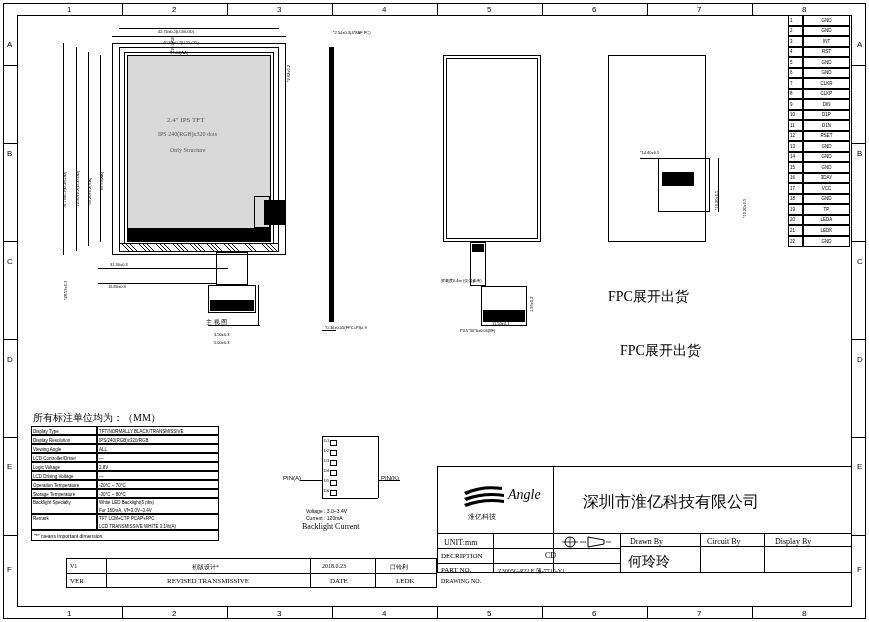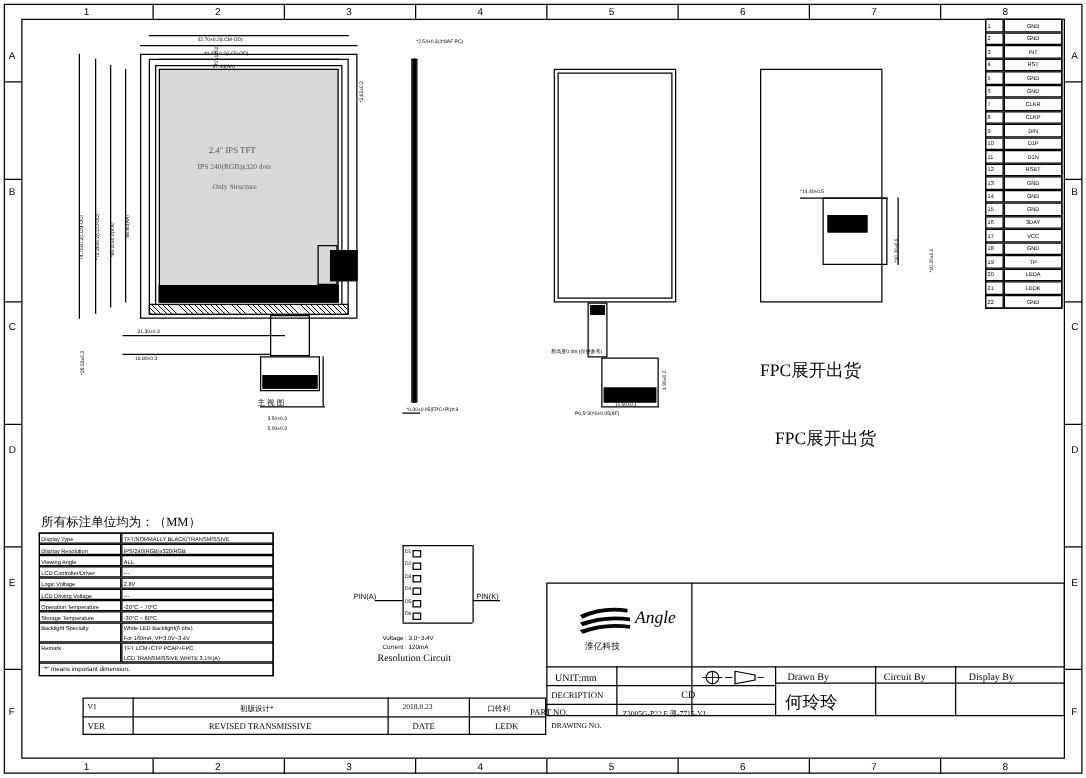--- a/index.html
+++ b/index.html
@@ -221,21 +221,21 @@
   <div class="txt tiny" style="left:324px;top:448px;">D2</div>
   <div class="txt tiny" style="left:324px;top:458px;">D3</div>
   <div class="txt tiny" style="left:324px;top:468px;">D4</div>
   <div class="txt tiny" style="left:324px;top:478px;">D5</div>
   <div class="txt tiny" style="left:324px;top:488px;">D6</div>
 
   <div class="txt t6" style="left:283px;top:475px;">PIN(A)</div>
   <div class="txt t6" style="left:381px;top:475px;">PIN(K)</div>
   <div class="txt t5" style="left:306px;top:508px;">Voltage : 3.0~3.4V</div>
   <div class="txt t5" style="left:306px;top:515px;">Current : 120mA</div>
-  <div class="txt t8 serif" style="left:302px;top:522px;">Resolution Circuit</div>
+  <div class="txt t8 serif" style="left:302px;top:522px;">Backlight Current</div>
 
   <div class="box" style="left:788px;top:15px;width:62px;height:232px;"></div>
   <div class="ln vl" style="left:803px;top:15px;height:232px;"></div>
 
   <div class="pinrow" style="left:788px;top:15px;width:15px;height:10.5px;">
       <span style="padding-left:1px;">1</span>
     </div>
   <div class="pinrow" style="left:803px;top:15px;width:47px;height:10.5px;justify-content:center;">
       <span>GND</span>
     </div>
@@ -378,39 +378,40 @@
   <div class="ln hl" style="left:620px;top:546px;width:232px;"></div>
   <div class="ln vl" style="left:764px;top:533px;height:40px;"></div>
 
   <svg class="abs" style="left:462px;top:484px;" width="44" height="26" viewBox="0 0 44 26">
     <path d="M2 8 Q 20 0 40 3 L 40 6 Q 20 3 4 11 Z" fill="#000"></path>
     <path d="M2 14 Q 22 7 42 10 L 42 13 Q 22 10 4 17 Z" fill="#000"></path>
     <path d="M2 20 Q 22 13 42 16 L 42 19 Q 22 16 4 23 Z" fill="#000"></path>
   </svg>
   <div class="txt t14 serif" style="left:508px;top:487px;font-style:italic;">Angle</div>
   <div class="txt t7 serif" style="left:468px;top:512px;">淮亿科技</div>
+  <div class="txt t16 serif" style="left:583px;top:492px;">深圳市淮亿科技有限公司</div>
 
   <div class="txt t8 serif" style="left:444px;top:538px;">UNIT:mm</div>
 
   <svg class="abs" style="left:560px;top:536px;" width="52" height="12" viewBox="0 0 52 12">
     <circle cx="10" cy="6" r="5" fill="none" stroke="#000" stroke-width="1"></circle>
     <line x1="2" y1="6" x2="18" y2="6" stroke="#000" stroke-width="0.7"></line>
     <line x1="10" y1="1" x2="10" y2="11" stroke="#000" stroke-width="0.7"></line>
     <line x1="20" y1="6" x2="26" y2="6" stroke="#000" stroke-width="0.7"></line>
     <path d="M28 1 L44 4 L44 8 L28 11 Z" fill="none" stroke="#000" stroke-width="1"></path>
     <line x1="46" y1="6" x2="51" y2="6" stroke="#000" stroke-width="0.7"></line>
   </svg>
 
   <div class="txt t8 serif" style="left:630px;top:537px;">Drawn By</div>
   <div class="txt t8 serif" style="left:707px;top:537px;">Circuit By</div>
   <div class="txt t8 serif" style="left:775px;top:537px;">Display By</div>
 
   <div class="txt t7 serif" style="left:441px;top:552px;">DECRIPTION</div>
   <div class="txt t8 serif" style="left:545px;top:551px;">CD</div>
-  <div class="txt t7 serif" style="left:424px;top:566px;">PART NO.</div>
+  <div class="txt t7 serif" style="left:441px;top:566px;">PART NO.</div>
   <div class="txt t6 serif" style="left:498px;top:567px;">Z3005G-P22.F 薄-7715-Y1</div>
   <div class="txt t6 serif" style="left:441px;top:578px;">DRAWING NO.</div>
   <div class="txt t14 serif" style="left:628px;top:553px;">何玲玲</div>
 
   <div class="box" style="left:66px;top:558px;width:371px;height:30px;"></div>
   <div class="ln hl" style="left:66px;top:573px;width:371px;"></div>
   <div class="ln vl" style="left:106px;top:558px;height:30px;"></div>
   <div class="ln vl" style="left:310px;top:558px;height:30px;"></div>
   <div class="ln vl" style="left:375px;top:558px;height:30px;"></div>
 

